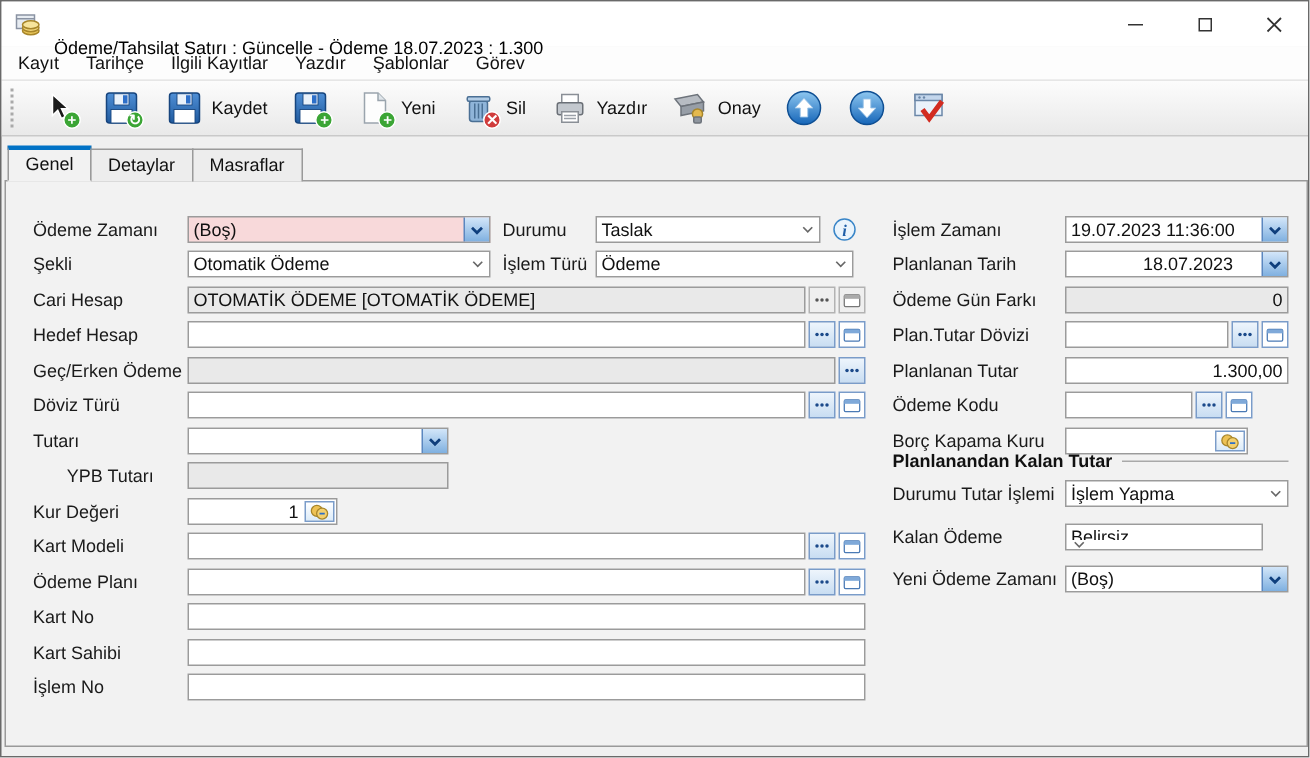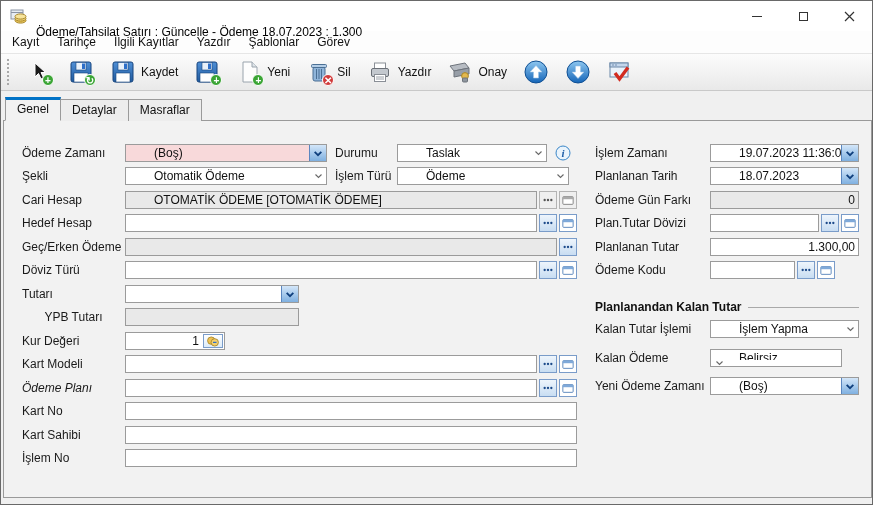--- a/index.html
+++ b/index.html
@@ -33,21 +33,21 @@
   
   .tabstrip{position:absolute;top:96px;left:4px;height:24px;display:flex;z-index:3;}
   .tab{padding:4px 11px 3px 11px;border:1px solid #9a9a9a;background:#f0f0f0;margin-right:-1px;position:relative;}
   .tab.active{border-top:3px solid #0072c6;padding-top:2px;background:#f2f2f2;border-bottom:1px solid #f2f2f2;z-index:4;}
   .tab.inactive{margin-top:2px;padding-top:3px;background:#ededed;border-bottom:none;}
   
   .tabpage{position:absolute;top:119px;left:2px;width:869px;height:378px;border:1px solid #9a9a9a;background:#f2f2f2;z-index:2;}
   .frow{position:absolute;height:18px;display:flex;align-items:stretch;}
   .flabel{line-height:18px;white-space:nowrap;color:#1a1a1a;}
   .fld{border:1px solid #9b9b9b;background:#fff;display:flex;align-items:stretch;height:18px;}
-  .fld .txt{flex:1;padding:0 3px;line-height:16px;white-space:nowrap;overflow:hidden;margin-left:25px;}
+  .fld .txt{flex:1;padding:0 3px;line-height:16px;white-space:nowrap;overflow:hidden;}
   .fld.ro{background:#e9e9e9;}
   .fld.pink{background:#f8d9da;}
   .txt.right{text-align:right;}
   .ddb{width:17px;border-left:1px solid #5b87c0;background:linear-gradient(#d3e6f9,#7fb0e0);
     display:flex;align-items:center;justify-content:center;margin:0;}
   .ddstd{width:16px;display:flex;align-items:center;justify-content:center;}
   .sbtn{width:18px;height:18px;border:1px solid #7a9cc9;background:linear-gradient(#eef5fc,#c8ddf2);
     margin-left:2px;display:flex;align-items:center;justify-content:center;flex:none;}
   .sbtn.disabled{border-color:#b3b3b3;background:#efefef;filter:grayscale(1);}
   .coinbtn{width:20px;height:14px;border:1px solid #7a9cc9;background:linear-gradient(#ffffff,#dcebf8);
@@ -392,21 +392,21 @@
         </span>
       <span class="sbtn" style="background:#fff;">
           <svg width="12" height="11" viewBox="0 0 14 12">
             <rect x="1" y="1.5" width="12" height="9" rx="1" fill="#fff" stroke="#4a7ab5"></rect>
             <rect x="1" y="1.5" width="12" height="3" fill="#7fa9d9"></rect>
           </svg>
         </span>
     </div>
 
     <div class="frow" style="left:18px;top:258px;width:555px;">
-      <div class="flabel" style="width:103px;font-style:italic;">Ödeme Planı</div>
+      <div class="flabel" style="width:103px;">Ödeme Planı</div>
       <div class="fld" style="flex:1;">
         <span class="txt"></span>
       </div>
       <span class="sbtn">
           <svg width="10" height="4" viewBox="0 0 12 4">
             <circle cx="2" cy="2" r="1.4" fill="#1c4a8a"></circle>
             <circle cx="6" cy="2" r="1.4" fill="#1c4a8a"></circle>
             <circle cx="10" cy="2" r="1.4" fill="#1c4a8a"></circle>
           </svg>
         </span>
@@ -476,21 +476,21 @@
         <span class="ddb">
             <svg width="10" height="7" viewBox="0 0 12 8">
               <path d="M2 2 L6 6 L10 2" stroke="#0f3f7d" stroke-width="2.2" fill="none"></path>
             </svg>
           </span>
       </div>
     </div>
 
     <div class="frow" style="left:591px;top:46px;width:264px;">
       <div class="flabel" style="width:115px;">Planlanan Tarih</div>
-      <div class="fld" style="width:149px;">
+      <div class="fld" style="width:149px;padding-left:48px;">
         <span class="txt">18.07.2023</span>
         <span class="ddb">
             <svg width="10" height="7" viewBox="0 0 12 8">
               <path d="M2 2 L6 6 L10 2" stroke="#0f3f7d" stroke-width="2.2" fill="none"></path>
             </svg>
           </span>
       </div>
     </div>
 
     <div class="frow" style="left:591px;top:70px;width:264px;">
@@ -540,27 +540,40 @@
           </svg>
         </span>
       <span class="sbtn" style="background:#fff;">
           <svg width="12" height="11" viewBox="0 0 14 12">
             <rect x="1" y="1.5" width="12" height="9" rx="1" fill="#fff" stroke="#4a7ab5"></rect>
             <rect x="1" y="1.5" width="12" height="3" fill="#7fa9d9"></rect>
           </svg>
         </span>
     </div>
 
+    <div class="frow" style="left:591px;top:164px;width:264px;">
+      <div class="flabel" style="width:115px;">Borç Kapama Kuru</div>
+      <div class="fld" style="width:122px;">
+        <span class="txt right"></span>
+        <span class="coinbtn">
+            <svg width="14" height="11" viewBox="0 0 16 12">
+              <circle cx="6" cy="5" r="4.2" fill="#eec254" stroke="#a8862a"></circle>
+              <circle cx="10" cy="7" r="4.2" fill="#f3d06e" stroke="#a8862a"></circle>
+              <path d="M8 7 h4" stroke="#2d6fc9" stroke-width="1.4"></path>
+            </svg>
+          </span>
+      </div>
+    </div>
 
     <div class="sect" style="left:591px;top:178px;width:264px;height:16px;">
       <span>Planlanandan Kalan Tutar</span>
     </div>
 
     <div class="frow" style="left:591px;top:199px;width:264px;">
-      <div class="flabel" style="width:115px;">Kalan Tutar İşlemi</div>
+      <div class="flabel" style="width:115px;">Durumu Tutar İşlemi</div>
       <div class="fld" style="width:149px;">
         <span class="txt">İşlem Yapma</span>
         <span class="ddstd">
             <svg width="9" height="6" viewBox="0 0 12 8">
               <path d="M2 2 L6 6 L10 2" stroke="#686868" stroke-width="1.5" fill="none"></path>
             </svg>
           </span>
       </div>
     </div>
 

